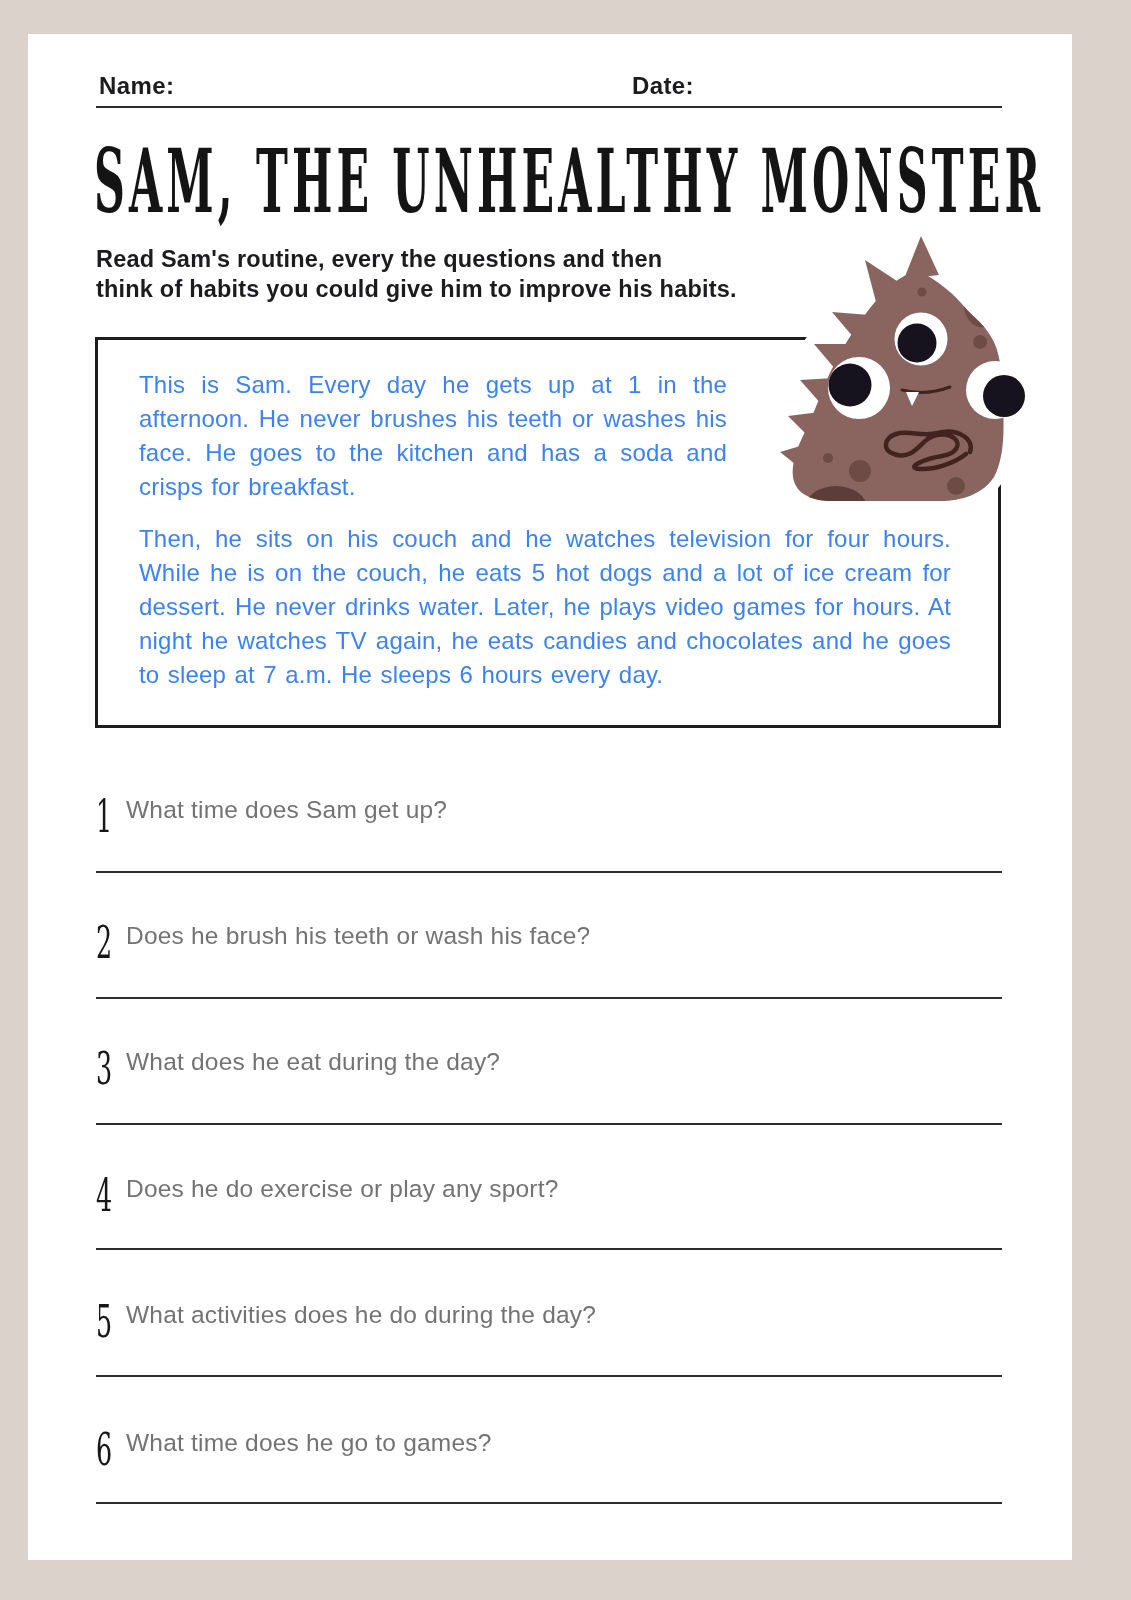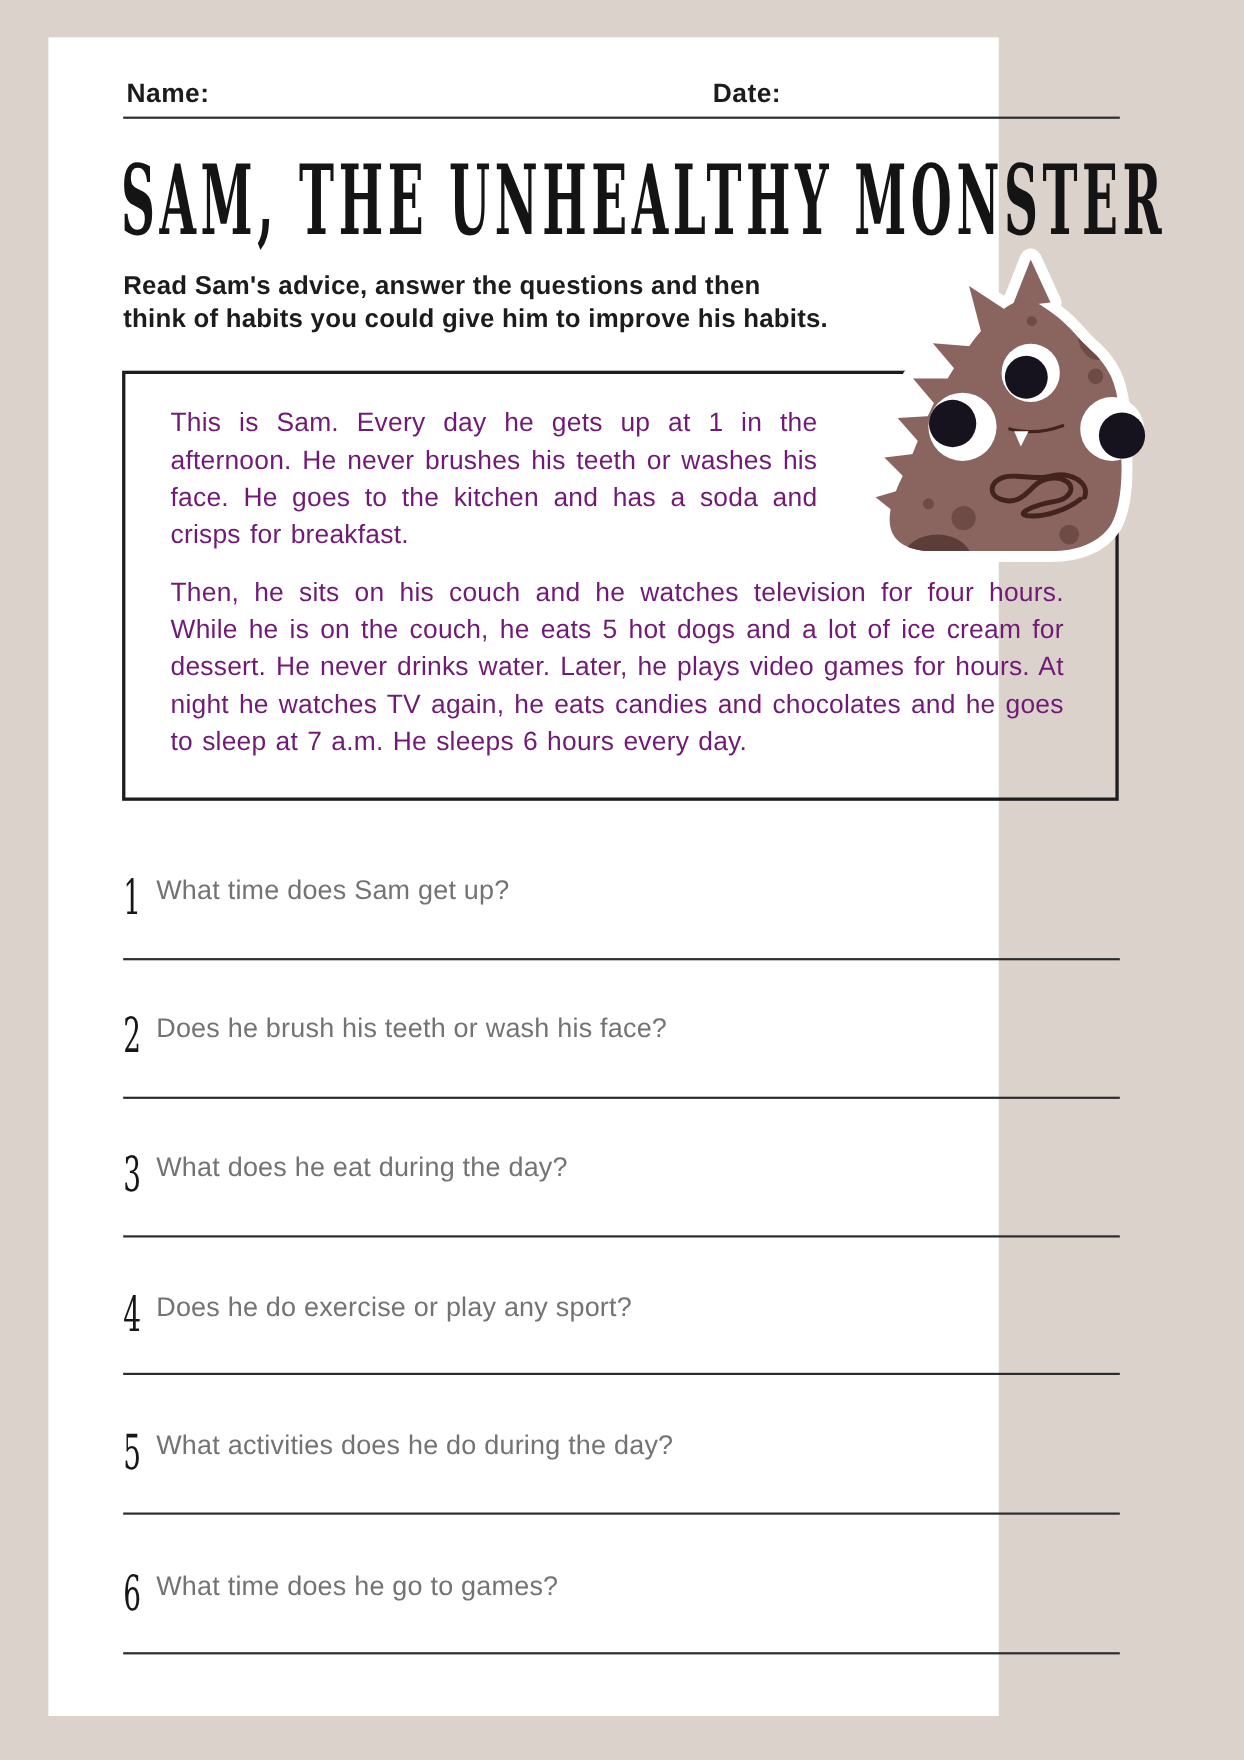--- a/index.html
+++ b/index.html
@@ -3,21 +3,21 @@
 <meta charset="utf-8">
 <style>
   html,body{margin:0;padding:0;}
   body{
     width:1131px;height:1600px;position:relative;
     background:#dbd2cb;
     font-family:"Liberation Sans", sans-serif;
     -webkit-font-smoothing:antialiased;
   }
   .page{
-    position:absolute;left:44px;top:34px;width:864px;height:1526px;
+    position:absolute;left:28px;top:34px;width:1044px;height:1526px;
     background:#ffffff;
   }
   .abs{position:absolute;}
   .hdr-label{
     font-size:24px;font-weight:bold;color:#1c1c1e;letter-spacing:.4px;
   }
   .rule{
     border-top:2px solid #2c2c2e;height:0;
   }
   .title{
@@ -28,21 +28,21 @@
   }
   .instructions{
     font-size:23.5px;font-weight:bold;color:#1c1c1e;
     line-height:30px;letter-spacing:.2px;
   }
   .passage-box{
     border:3px solid #1d1d1f;box-sizing:border-box;
     width:906px;height:391px;
   }
   .para{
-    font-size:24px;color:#701a75;line-height:34px;
+    font-size:24px;color:#3b82f6;line-height:34px;
     text-align:justify;letter-spacing:.2px;word-spacing:1.5px;
   }
   .q-num{
     font-family:"DejaVu Serif", serif;
     font-size:31px;font-weight:400;color:#17171a;
     transform:scale(0.82,1.42);transform-origin:left top;
   }
   .q-text{
     font-size:24.5px;color:#737373;letter-spacing:.2px;
   }
@@ -55,21 +55,21 @@
 
 <div class="page">
 
   <div class="abs hdr-label" style="left:71px;top:38px;">Name:</div>
   <div class="abs hdr-label" style="left:604px;top:38px;">Date:</div>
   <div class="abs rule" style="left:68px;top:72px;width:906px;"></div>
 
   <div class="abs title" style="left:66px;top:96px;">SAM, THE UNHEALTHY MONSTER</div>
 
   <div class="abs instructions" style="left:68px;top:210px;">
-    <div>Read Sam's advice, answer the questions and then</div>
+    <div>Read Sam's routine, every the questions and then</div>
     <div>think of habits you could give him to improve his habits.</div>
   </div>
 
   <div class="abs passage-box" style="left:67px;top:303px;"></div>
   <div class="abs para" style="left:111px;top:334px;width:588px;">This is Sam. Every day he gets up at 1 in the afternoon. He never brushes his teeth or washes his face. He goes to the kitchen and has a soda and crisps for breakfast.</div>
   <div class="abs para" style="left:111px;top:488px;width:812px;">Then, he sits on his couch and he watches television for four hours. While he is on the couch, he eats 5 hot dogs and a lot of ice cream for dessert. He never drinks water. Later, he plays video games for hours. At night he watches TV again, he eats candies and chocolates and he goes to sleep at 7 a.m. He sleeps 6 hours every day.</div>
 
   <svg class="abs" style="left:744px;top:188px;z-index:3;" width="256" height="292" viewBox="0 0 256 292">
     <defs>
       <clipPath id="bodyclip">

